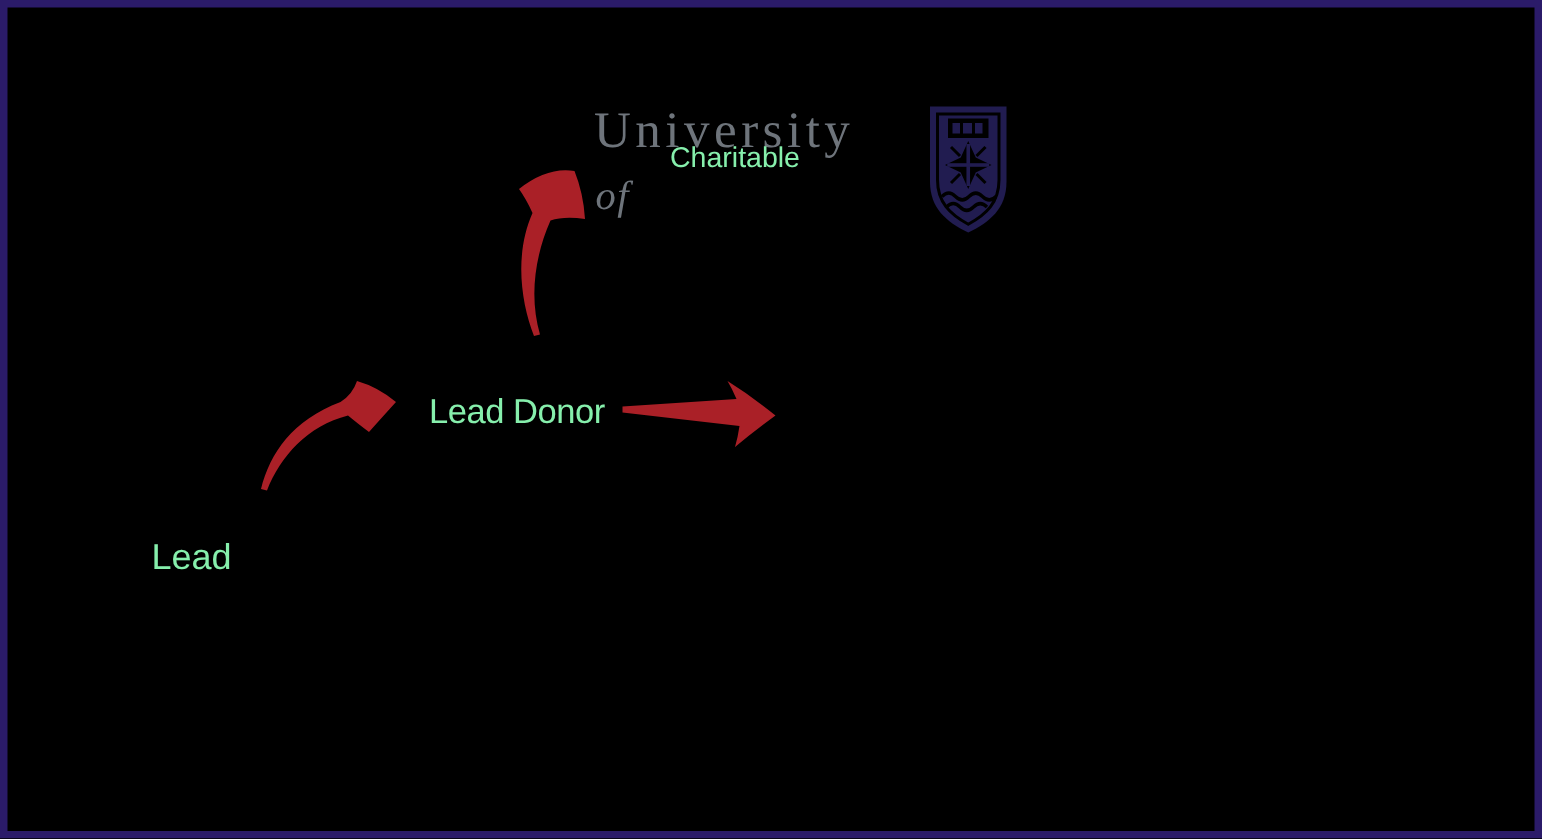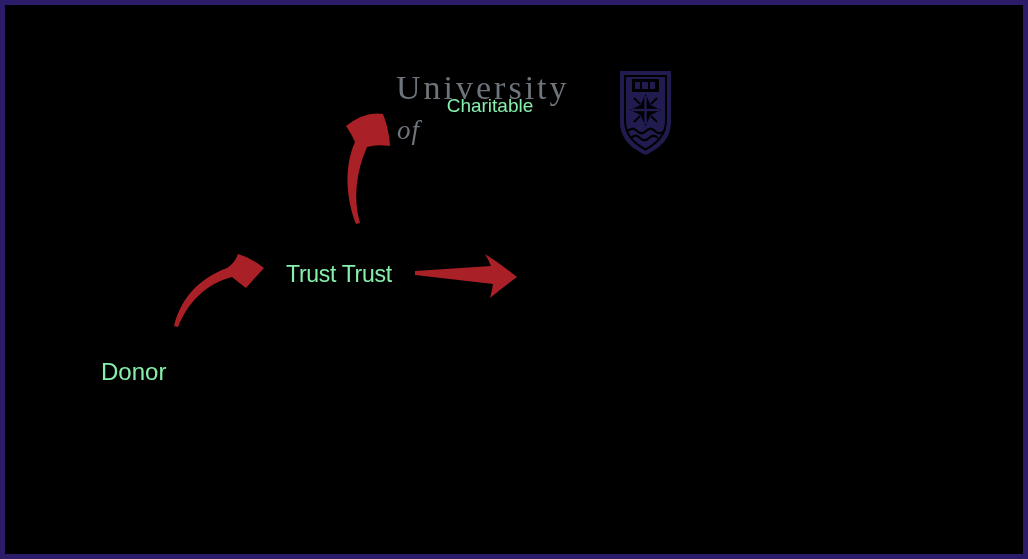--- a/index.html
+++ b/index.html
@@ -80,16 +80,16 @@
              Q483,254 480,249
              Q496,259 512,272
              Q497,283 485,293
              Q487,286 488,279
              L410,270 Z" fill="#aa2027"></path>
   </svg>
 
   <div class="node-label charity">
     <span>Charitable</span><br>
   </div>
-  <div class="node-label lead-trust">Trust Trust</div>
-  <div class="node-label donor">Donor</div>
+  <div class="node-label lead-trust">Lead Donor</div>
+  <div class="node-label donor">Lead</div>
 
 </div>
 
 </body></html>

